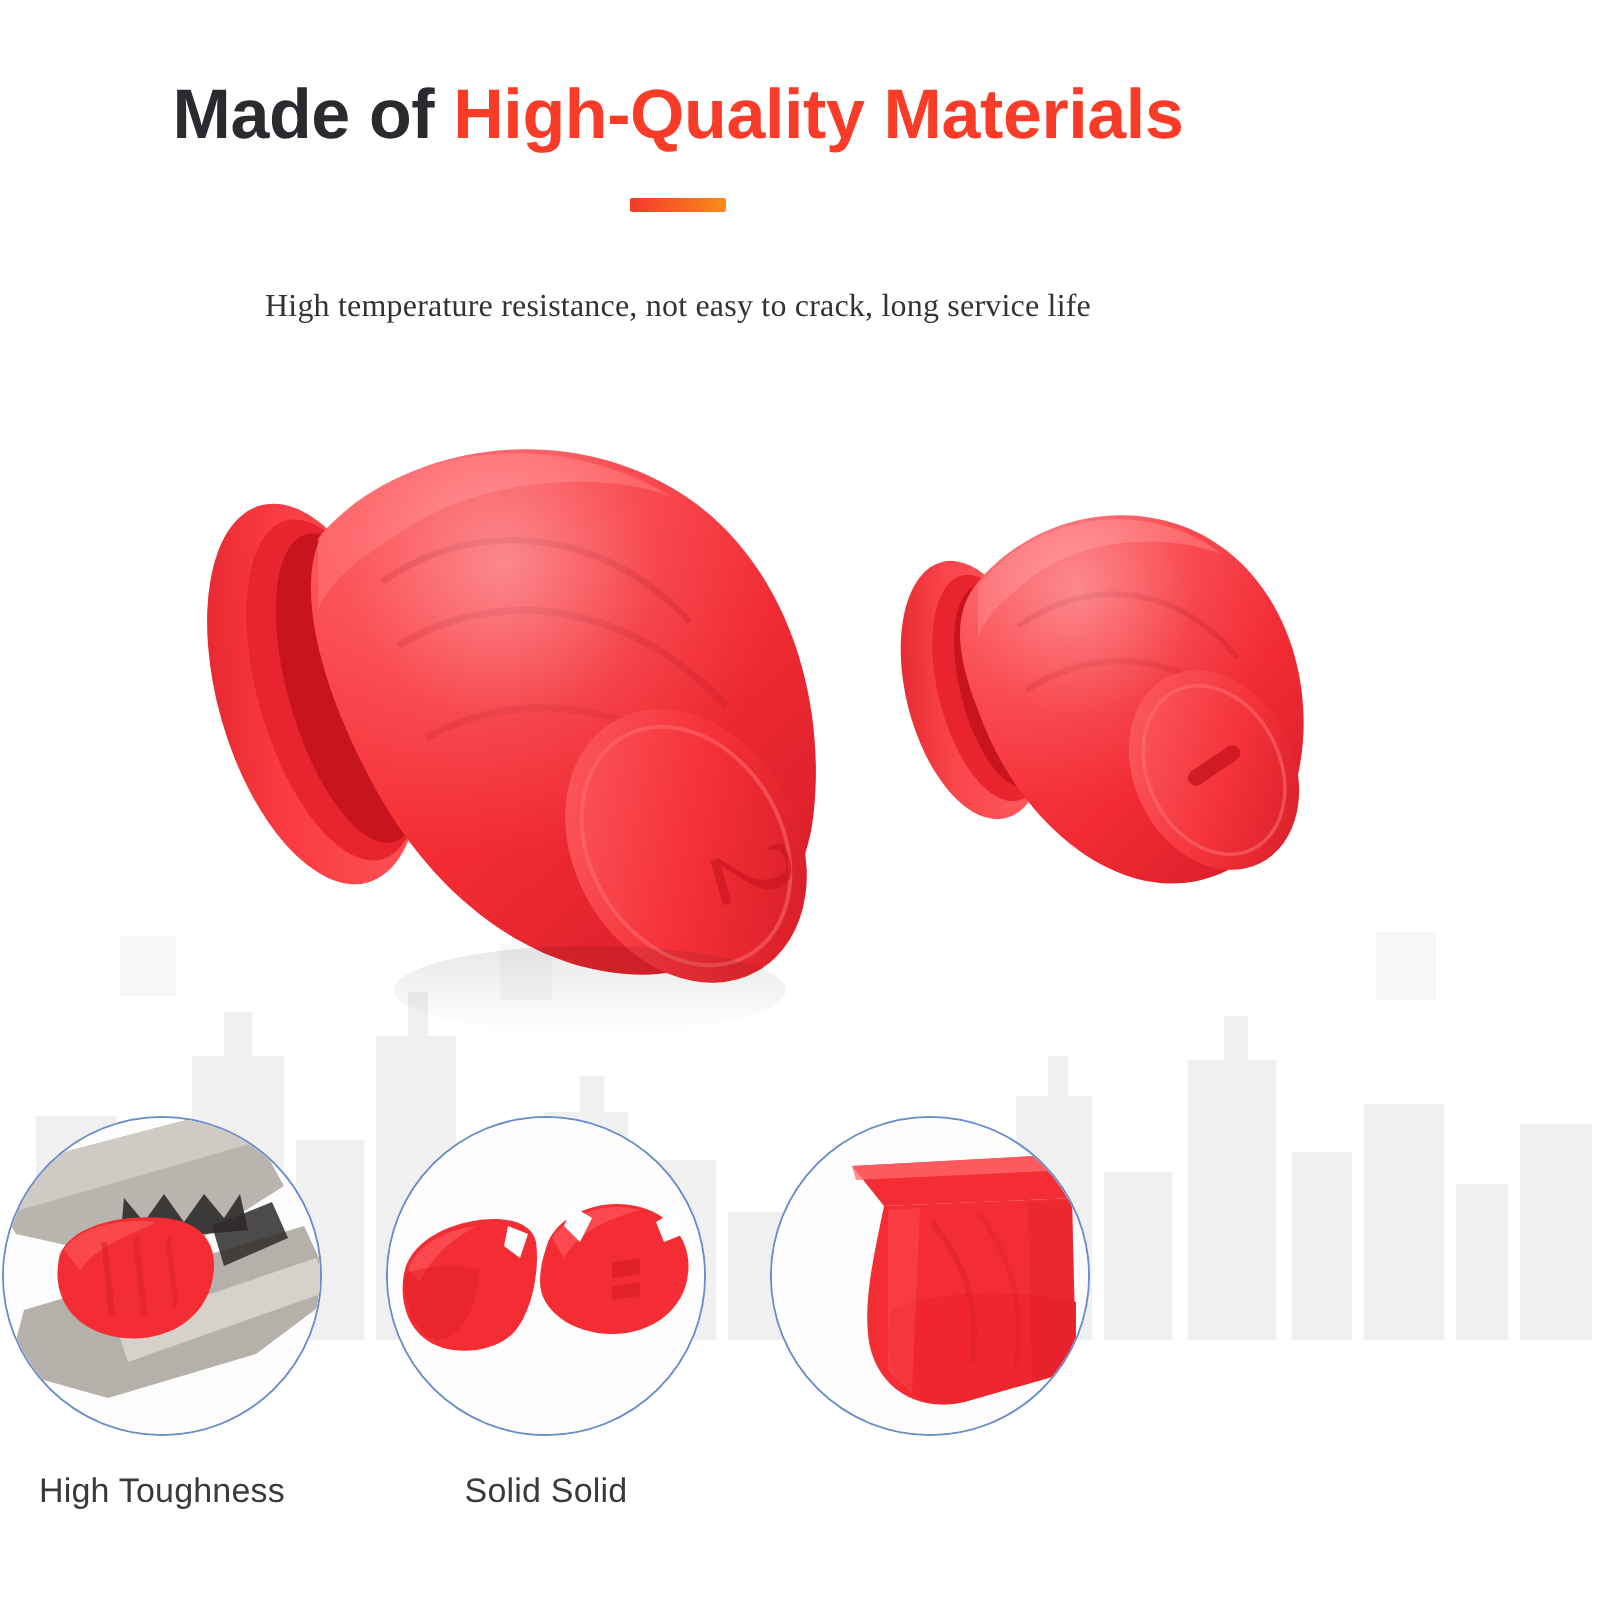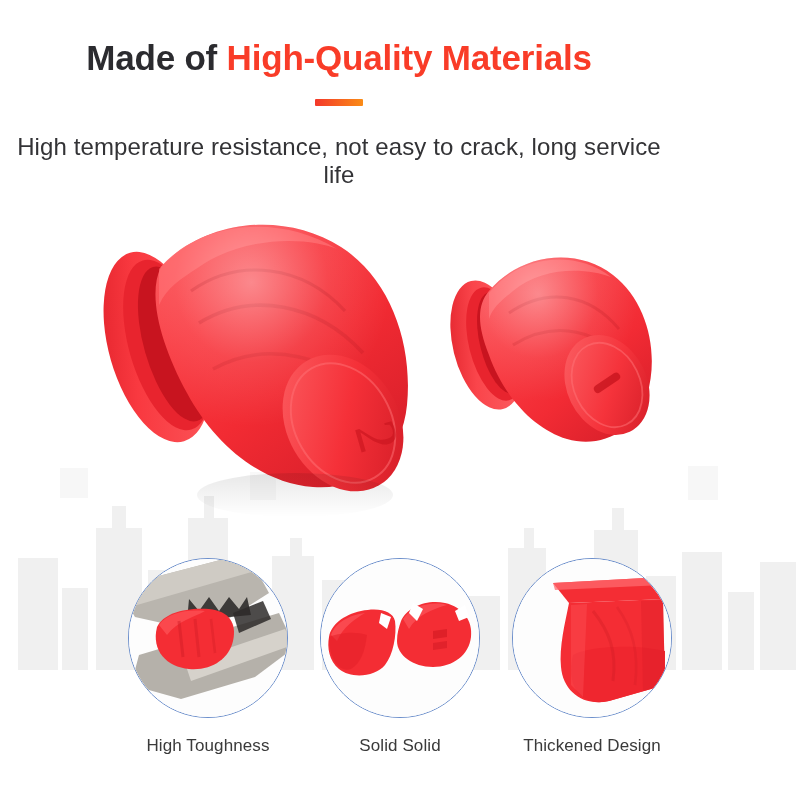--- a/index.html
+++ b/index.html
@@ -48,26 +48,27 @@
 
   #title-divider {
     width: 48px;
     height: 7px;
     margin: 21px auto 0 auto;
     border-radius: 1px;
     background: linear-gradient(90deg, #f4382a 0%, #fa8c16 100%);
   }
 
   #page-subtitle {
-    margin: 4px;
+    margin: 16px;
     padding-top: 23px;
-    font-size: 24px;
+    font-size: 16px;
     color: #333336;
     font-weight: normal;
     letter-spacing: 0.1px;
+    font-family: Liberation Serif, serif;
   }
 
   
   #hero-products {
     position: absolute;
     top: 190px;
     left: 0;
     width: 800px;
     height: 350px;
     z-index: 3;
@@ -85,21 +86,21 @@
   }
 
   
   #feature-strip {
     position: absolute;
     top: 558px;
     left: 0;
     width: 800px;
     z-index: 6;
     display: flex;
-    justify-content: center;
+    justify-content: flex-start;
     gap: 30px;
   }
   .feature-item {
     width: 162px;
     display: flex;
     flex-direction: column;
     align-items: center;
   }
   .feature-circle {
     width: 160px;
@@ -351,15 +352,14 @@
         <path d="M 60,96 C 72,88 120,84 152,92 L 152,126 L 96,142
                  C 70,148 52,130 60,96 Z" fill="#ef262f"></path>
 
         <path d="M 58,46 L 74,45 L 70,138 L 58,126 Z" fill="#ff5a5f" opacity="0.35"></path>
         <path d="M 128,42 L 150,41 L 152,126 L 130,132 Z" fill="#d91d27" opacity="0.35"></path>
 
         <path d="M 80,52 C 96,72 104,92 100,122" fill="none" stroke="#cf1c26" stroke-width="3" opacity="0.35"></path>
         <path d="M 104,48 C 120,70 126,94 122,126" fill="none" stroke="#cf1c26" stroke-width="2.6" opacity="0.28"></path>
       </svg>
     </div>
-    <div class="feature-caption">Thickened Design</div>
   </div>
 </div>
 
 </body></html>

